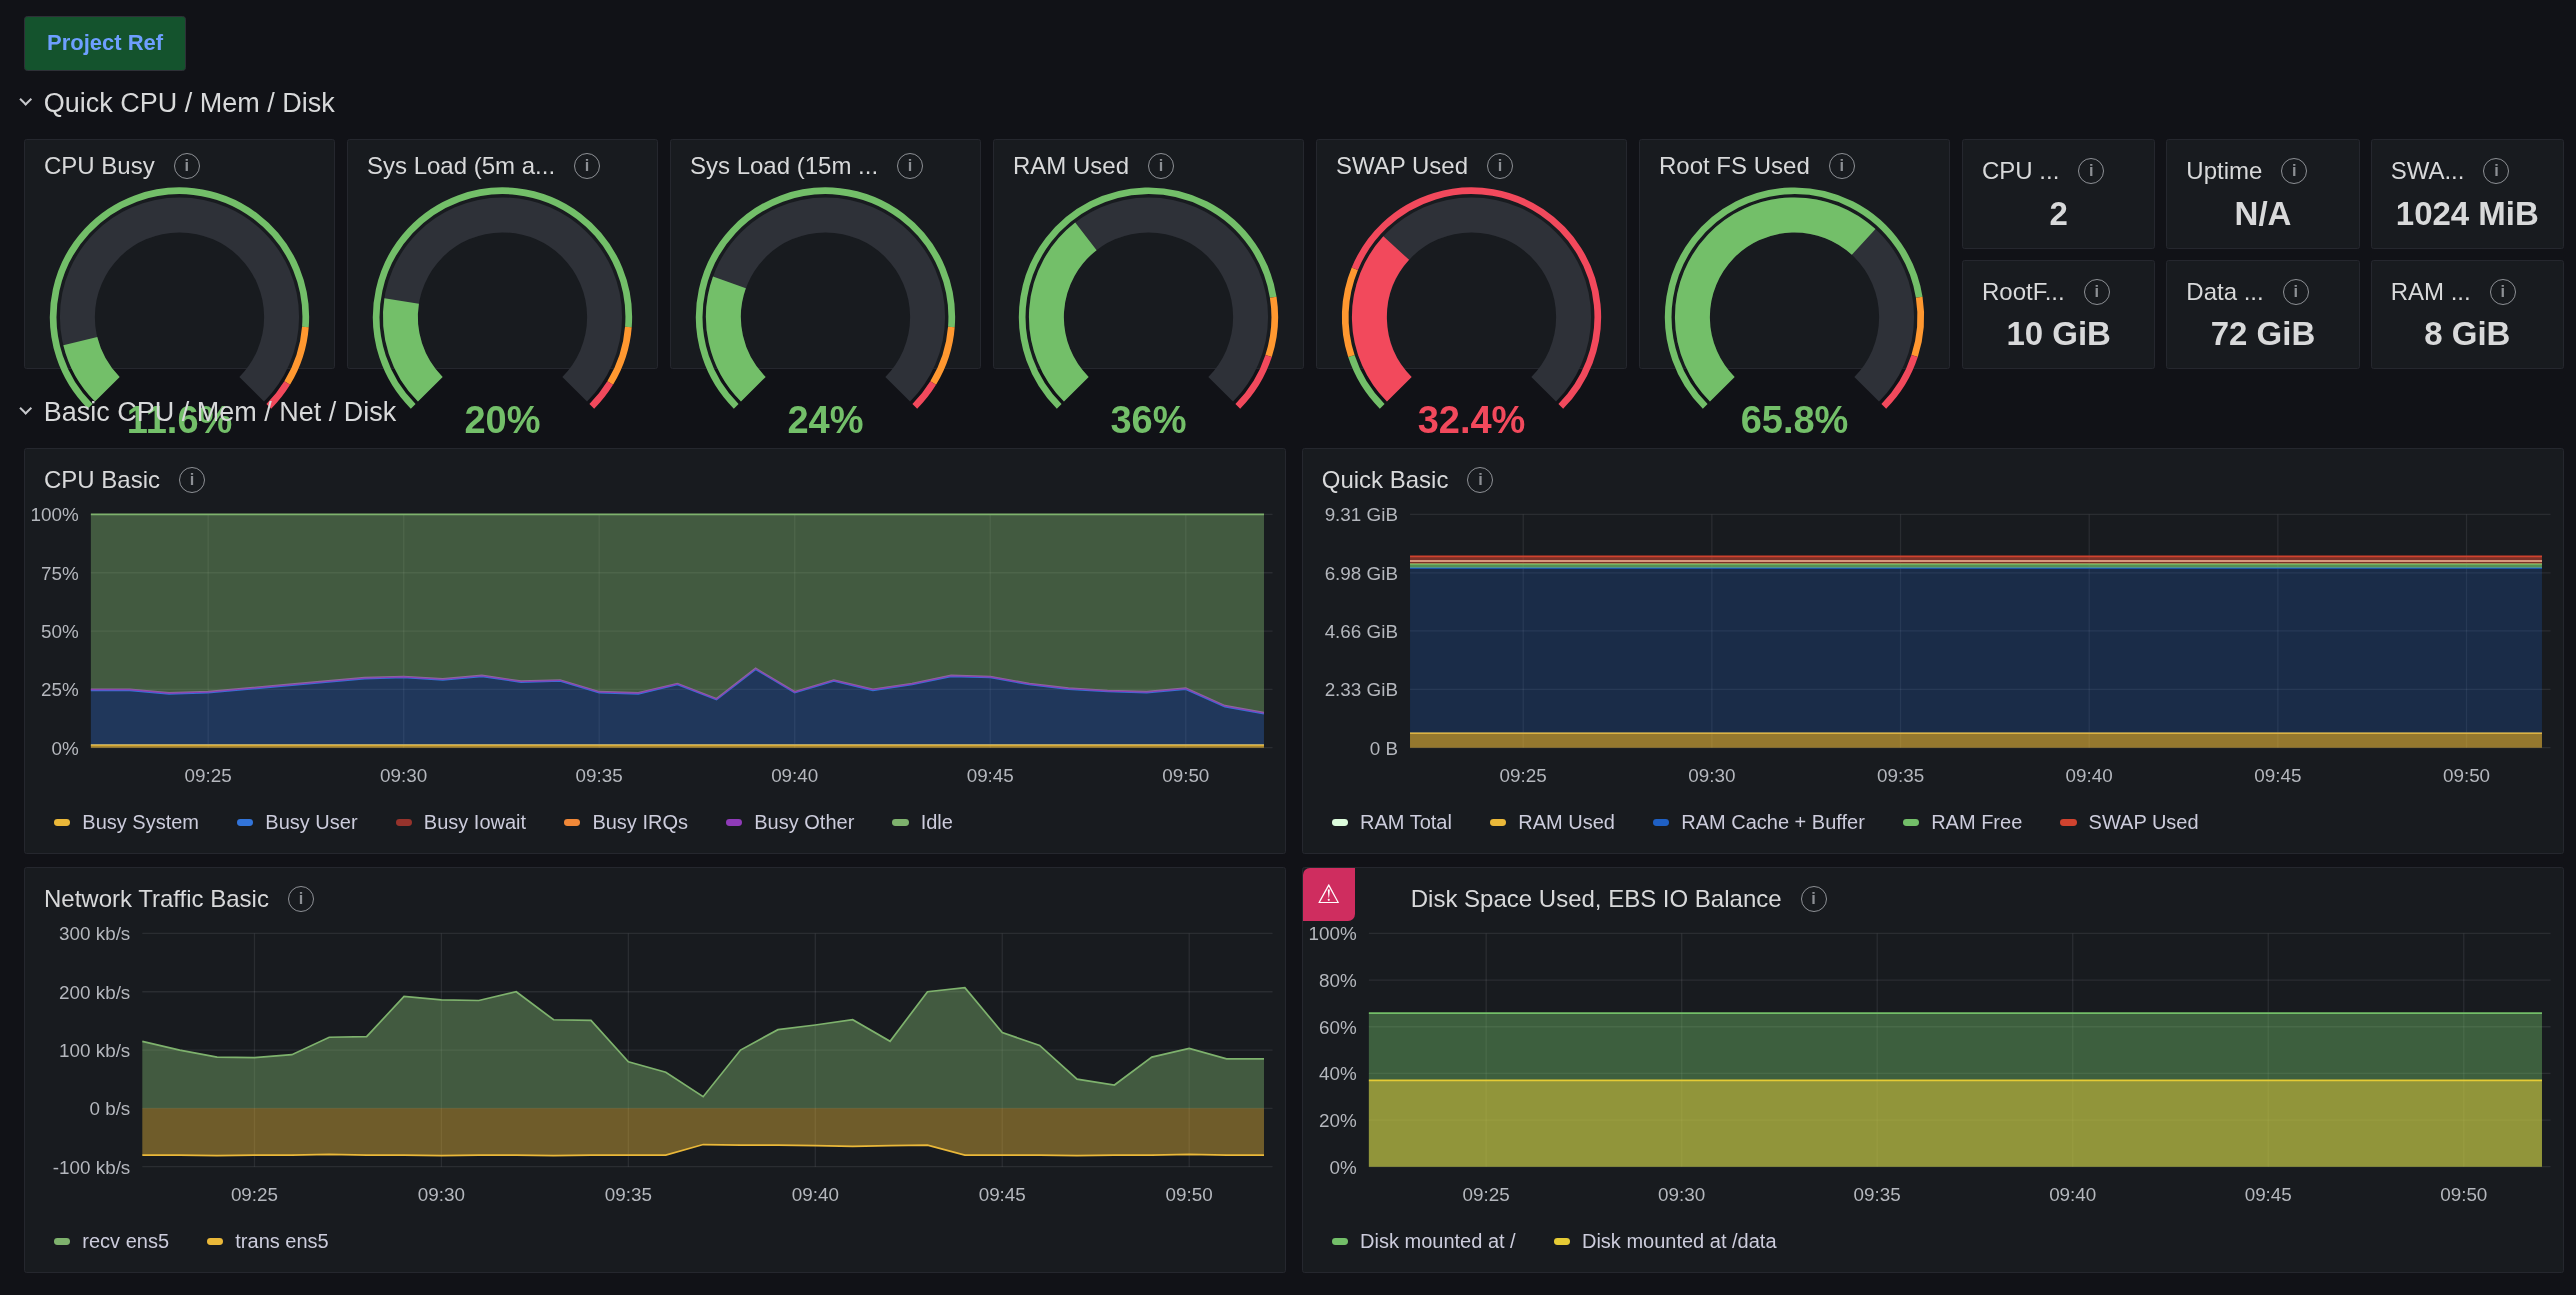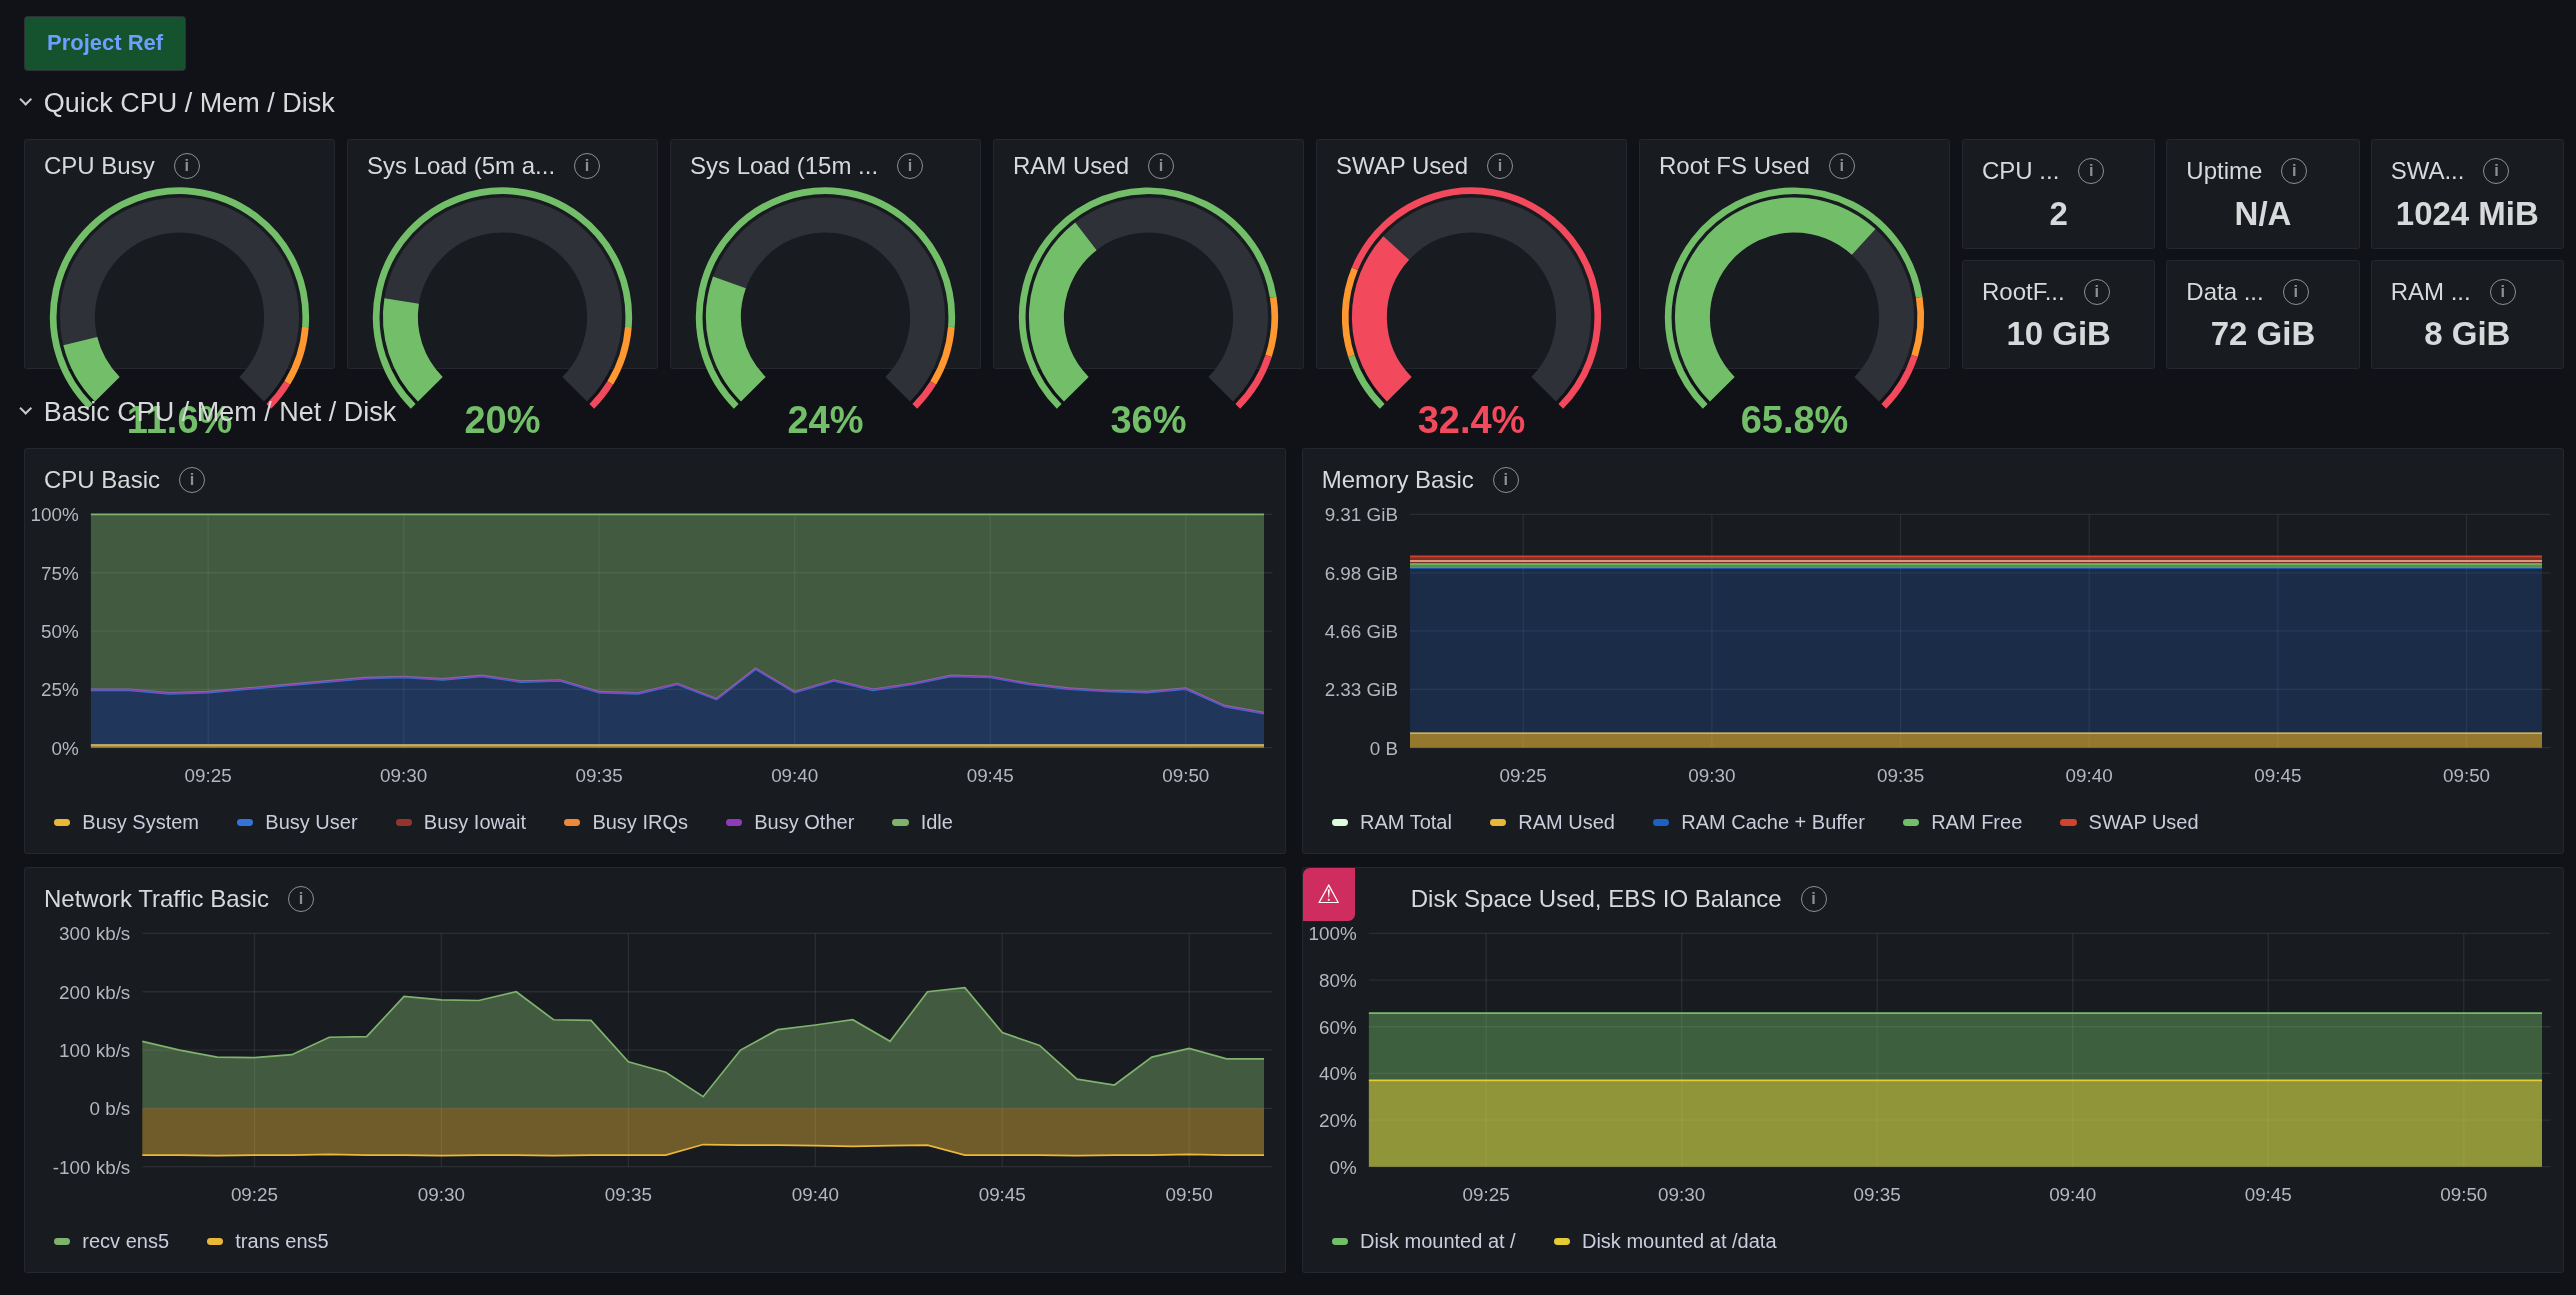--- a/index.html
+++ b/index.html
@@ -286,21 +286,21 @@
           <span class="legend-label">Busy Other</span>
         </div>
         <div class="legend-item">
           <span class="legend-swatch" style="background: rgb(126, 178, 109);"></span>
           <span class="legend-label">Idle</span>
         </div>
       </div>
   </div>
   <div class="panel chart-panel">
     <div class="panel-header">
-        <span class="panel-title">Memory Basic</span>
+        <span class="panel-title">Quick Basic</span>
         <span class="info-icon">i</span>
       </div>
     <svg class="chart" viewBox="0 0 1468 358">
         <line x1="124" y1="290" x2="1454" y2="290" stroke="rgba(204,204,220,0.10)" stroke-width="1.5"></line>
         <text x="110" y="298" text-anchor="end" class="tick">0 B</text>
         <line x1="124" y1="221.9269602577873" x2="1454" y2="221.9269602577873" stroke="rgba(204,204,220,0.10)" stroke-width="1.5"></line>
         <text x="110" y="229.9269602577873" text-anchor="end" class="tick">2.33 GiB</text>
         <line x1="124" y1="153.85392051557463" x2="1454" y2="153.85392051557463" stroke="rgba(204,204,220,0.10)" stroke-width="1.5"></line>
         <text x="110" y="161.85392051557463" text-anchor="end" class="tick">4.66 GiB</text>
         <line x1="124" y1="86.07303974221267" x2="1454" y2="86.07303974221267" stroke="rgba(204,204,220,0.10)" stroke-width="1.5"></line>

